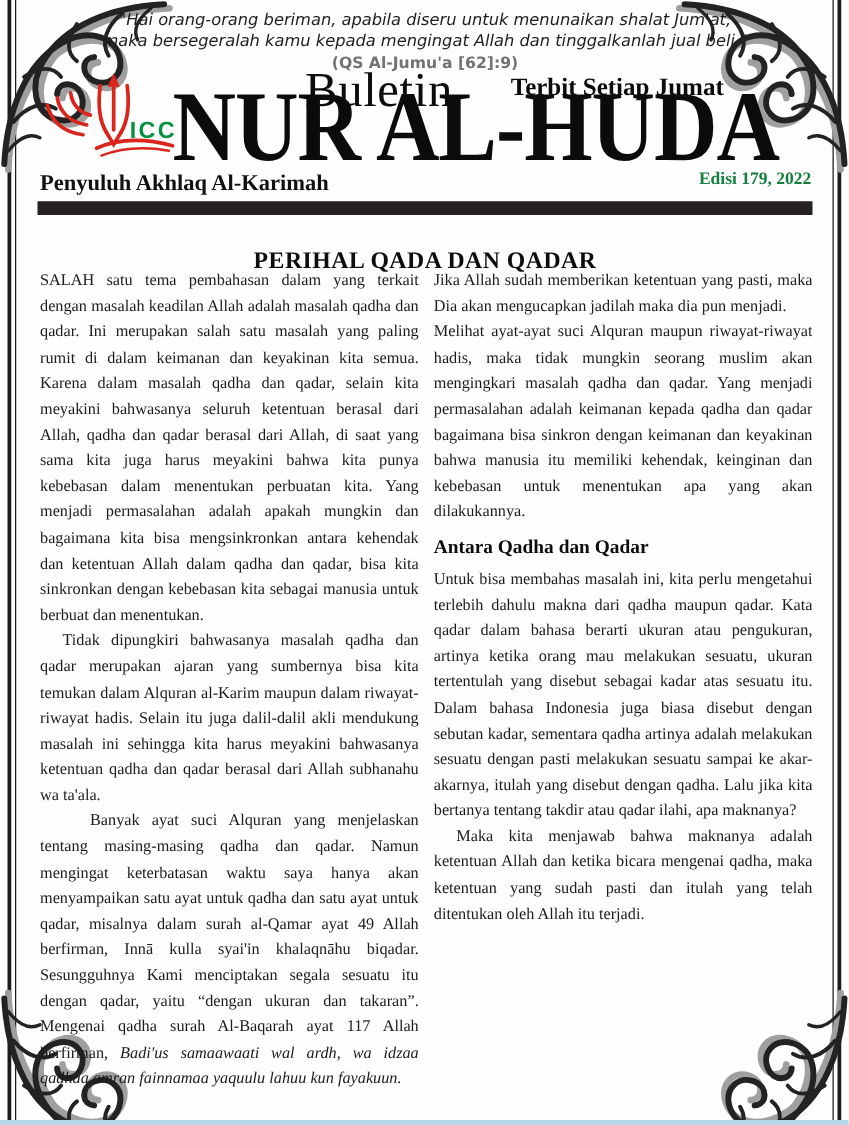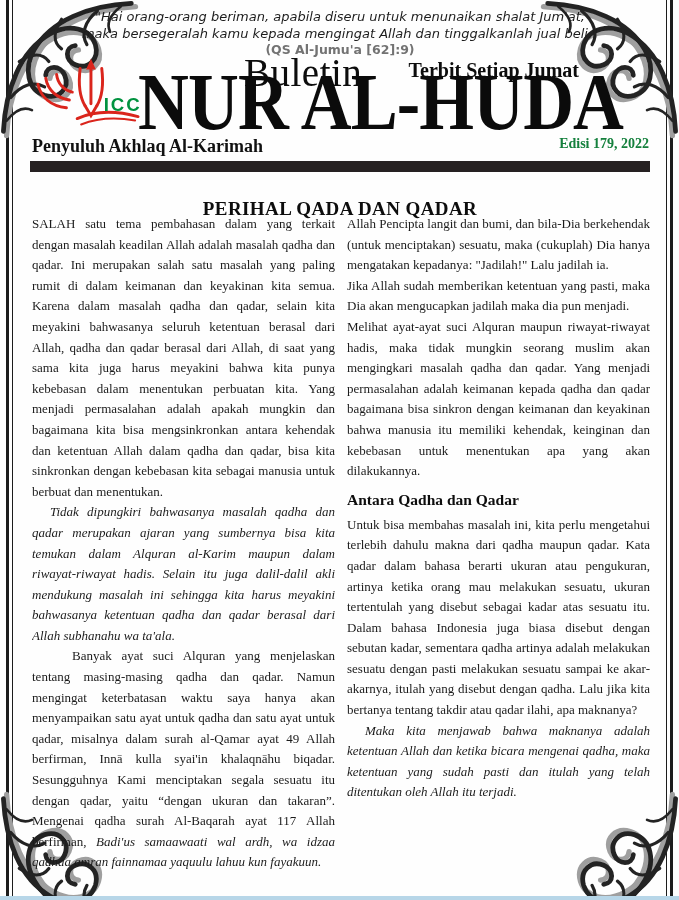--- a/index.html
+++ b/index.html
@@ -33,21 +33,21 @@
          letter-spacing:-1px;color:#0b0b0b;transform:scaleX(.88);transform-origin:left top;white-space:nowrap;}
   .tagline{position:absolute;top:136px;left:2px;font-size:18px;font-weight:bold;color:#111;}
   .edition{position:absolute;top:136px;right:1px;font-size:14px;font-weight:bold;color:#15803d;}
   .bar{position:absolute;top:161px;left:0;right:0;height:11px;background:#262122;}
   .article-title{position:absolute;top:182px;left:0;right:0;margin:16px;text-align:center;
          font-size:19px;font-weight:bold;letter-spacing:.4px;color:#0d0d0d;}
   
   .columns{position:absolute;top:214px;left:2px;right:0;bottom:6px;display:flex;gap:12px;overflow:hidden;}
   .col{width:303px;flex:0 0 303px;}
   .body-p{margin:0;font-size:13px;line-height:20.6px;text-align:justify;color:#1b1b1b;}
-  .indent1{text-indent:18px;font-style:italic;}
+  .indent1{text-indent:18px;}
   .indent2{text-indent:40px;}
   .subheading{margin:9px 0 6px 0;font-size:15.5px;font-weight:bold;color:#0d0d0d;}
 </style>
 </head>
 <body>
 
 <svg width="0" height="0" style="position:absolute" aria-hidden="true">
   <defs>
     <symbol id="flourish" viewBox="0 0 140 140">
       <g fill="none" stroke-linecap="round">
@@ -131,21 +131,20 @@
 
     <div class="columns">
 
       <div class="col">
         <p class="body-p">SALAH satu tema pembahasan dalam yang terkait dengan masalah keadilan Allah adalah masalah qadha dan qadar. Ini merupakan salah satu masalah yang paling rumit di dalam keimanan dan keyakinan kita semua. Karena dalam masalah qadha dan qadar, selain kita meyakini bahwasanya seluruh ketentuan berasal dari Allah, qadha dan qadar berasal dari Allah, di saat yang sama kita juga harus meyakini bahwa kita punya kebebasan dalam menentukan perbuatan kita. Yang menjadi permasalahan adalah apakah mungkin dan bagaimana kita bisa mengsinkronkan antara kehendak dan ketentuan Allah dalam qadha dan qadar, bisa kita sinkronkan dengan kebebasan kita sebagai manusia untuk berbuat dan menentukan.</p>
         <p class="body-p indent1">Tidak dipungkiri bahwasanya masalah qadha dan qadar merupakan ajaran yang sumbernya bisa kita temukan dalam Alquran al-Karim maupun dalam riwayat-riwayat hadis. Selain itu juga dalil-dalil akli mendukung masalah ini sehingga kita harus meyakini bahwasanya ketentuan qadha dan qadar berasal dari Allah subhanahu wa ta'ala.</p>
         <p class="body-p indent2"><span>Banyak ayat suci Alquran yang menjelaskan tentang masing-masing qadha dan qadar. Namun mengingat keterbatasan waktu saya hanya akan menyampaikan satu ayat untuk qadha dan satu ayat untuk qadar, misalnya dalam surah al-Qamar ayat 49 Allah berfirman, Innā kulla syai'in khalaqnāhu biqadar. Sesungguhnya Kami menciptakan segala sesuatu itu dengan qadar, yaitu “dengan ukuran dan takaran”. Mengenai qadha surah Al-Baqarah ayat 117 Allah berfirman, </span><i>Badi'us samaawaati wal ardh, wa idzaa qadhaa amran fainnamaa yaquulu lahuu kun fayakuun.</i></p>
       </div>
 
       <div class="col">
-        <p class="body-p">Allah Pencipta langit dan bumi, dan bila-Dia berkehendak (untuk menciptakan) sesuatu, maka (cukuplah) Dia hanya mengatakan kepadanya: "Jadilah!" Lalu jadilah ia.</p>
         <p class="body-p">Jika Allah sudah memberikan ketentuan yang pasti, maka Dia akan mengucapkan jadilah maka dia pun menjadi.</p>
         <p class="body-p">Melihat ayat-ayat suci Alquran maupun riwayat-riwayat hadis, maka tidak mungkin seorang muslim akan mengingkari masalah qadha dan qadar. Yang menjadi permasalahan adalah keimanan kepada qadha dan qadar bagaimana bisa sinkron dengan keimanan dan keyakinan bahwa manusia itu memiliki kehendak, keinginan dan kebebasan untuk menentukan apa yang akan dilakukannya.</p>
         <h2 class="subheading">Antara Qadha dan Qadar</h2>
         <p class="body-p">Untuk bisa membahas masalah ini, kita perlu mengetahui terlebih dahulu makna dari qadha maupun qadar. Kata qadar dalam bahasa berarti ukuran atau pengukuran, artinya ketika orang mau melakukan sesuatu, ukuran tertentulah yang disebut sebagai kadar atas sesuatu itu. Dalam bahasa Indonesia juga biasa disebut dengan sebutan kadar, sementara qadha artinya adalah melakukan sesuatu dengan pasti melakukan sesuatu sampai ke akar-akarnya, itulah yang disebut dengan qadha. Lalu jika kita bertanya tentang takdir atau qadar ilahi, apa maknanya?</p>
         <p class="body-p indent1">Maka kita menjawab bahwa maknanya adalah ketentuan Allah dan ketika bicara mengenai qadha, maka ketentuan yang sudah pasti dan itulah yang telah ditentukan oleh Allah itu terjadi.</p>
       </div>
 
     </div>
   </div>
 

